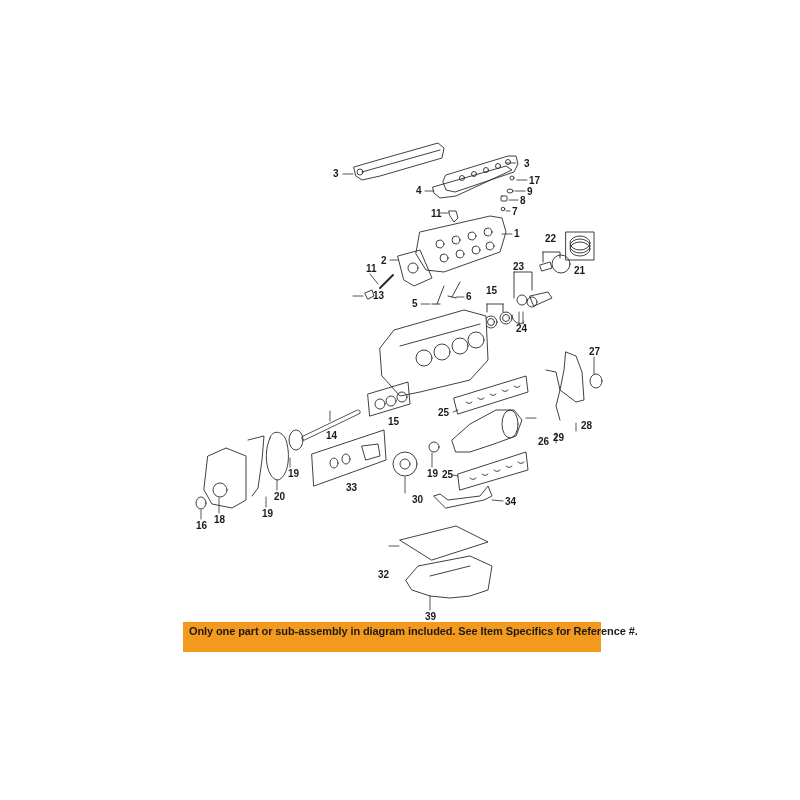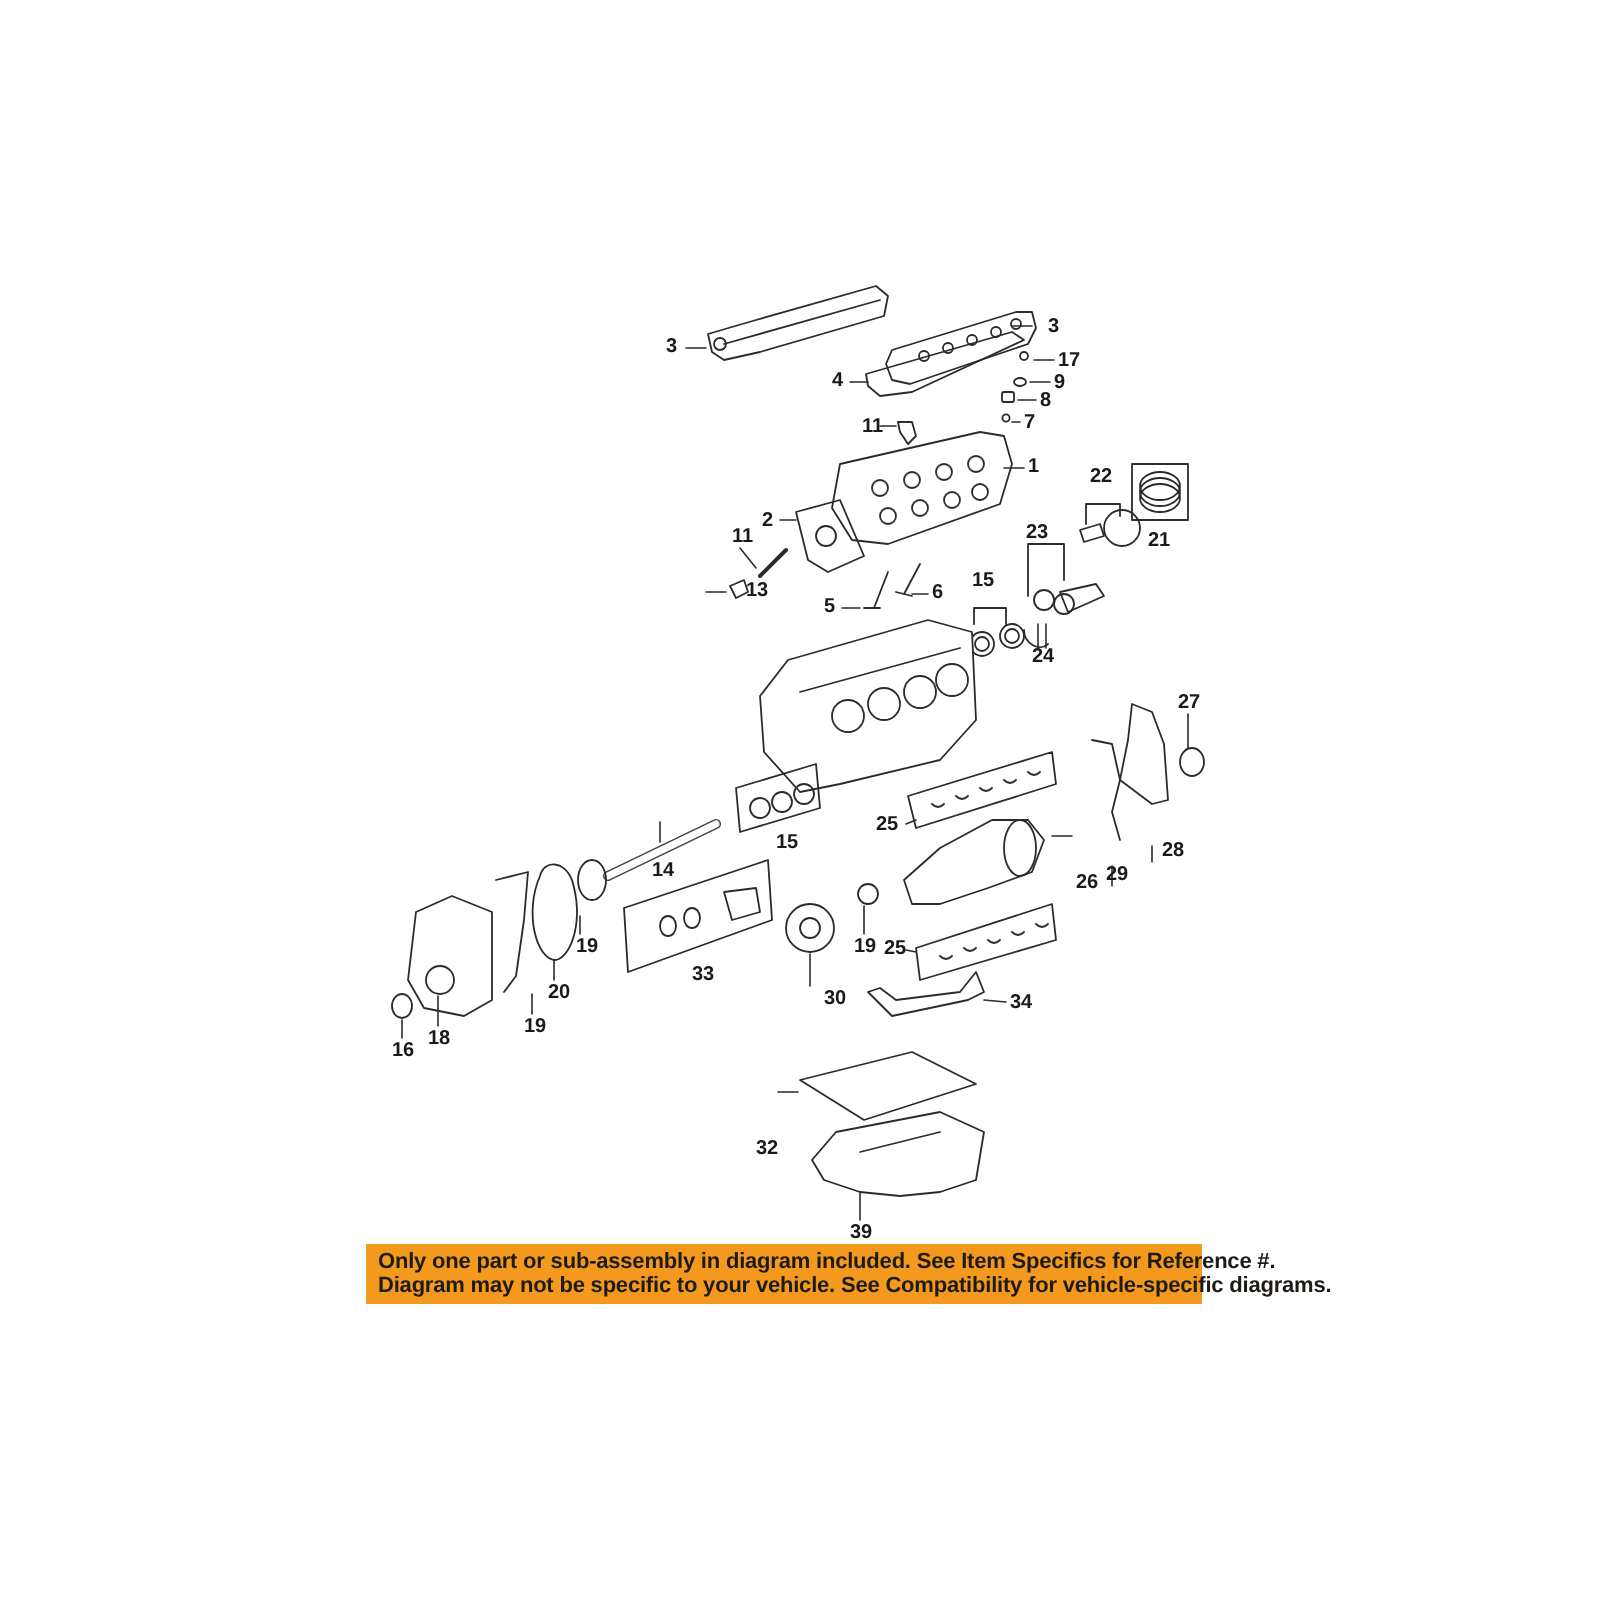--- a/index.html
+++ b/index.html
@@ -242,14 +242,13 @@
   <span class="callout" style="left:553px;top:433px;">29</span>
   <span class="callout" style="left:412px;top:495px;">30</span>
   <span class="callout" style="left:425px;top:612px;">39</span>
   <span class="callout" style="left:378px;top:542px;margin-top:28px;">32</span>
   <span class="callout" style="left:346px;top:483px;">33</span>
   <span class="callout" style="left:505px;top:497px;">34</span>
 </div>
 
 <div class="banner">
   <span class="banner-line">Only one part or sub-assembly in diagram included. See Item Specifics for Reference #.</span>
-  <span class="banner-line">Diagram may not be specific to your vehicle. See Compatibility for vehicle-specific diagrams.</span>
 </div>
 
 </body></html>

